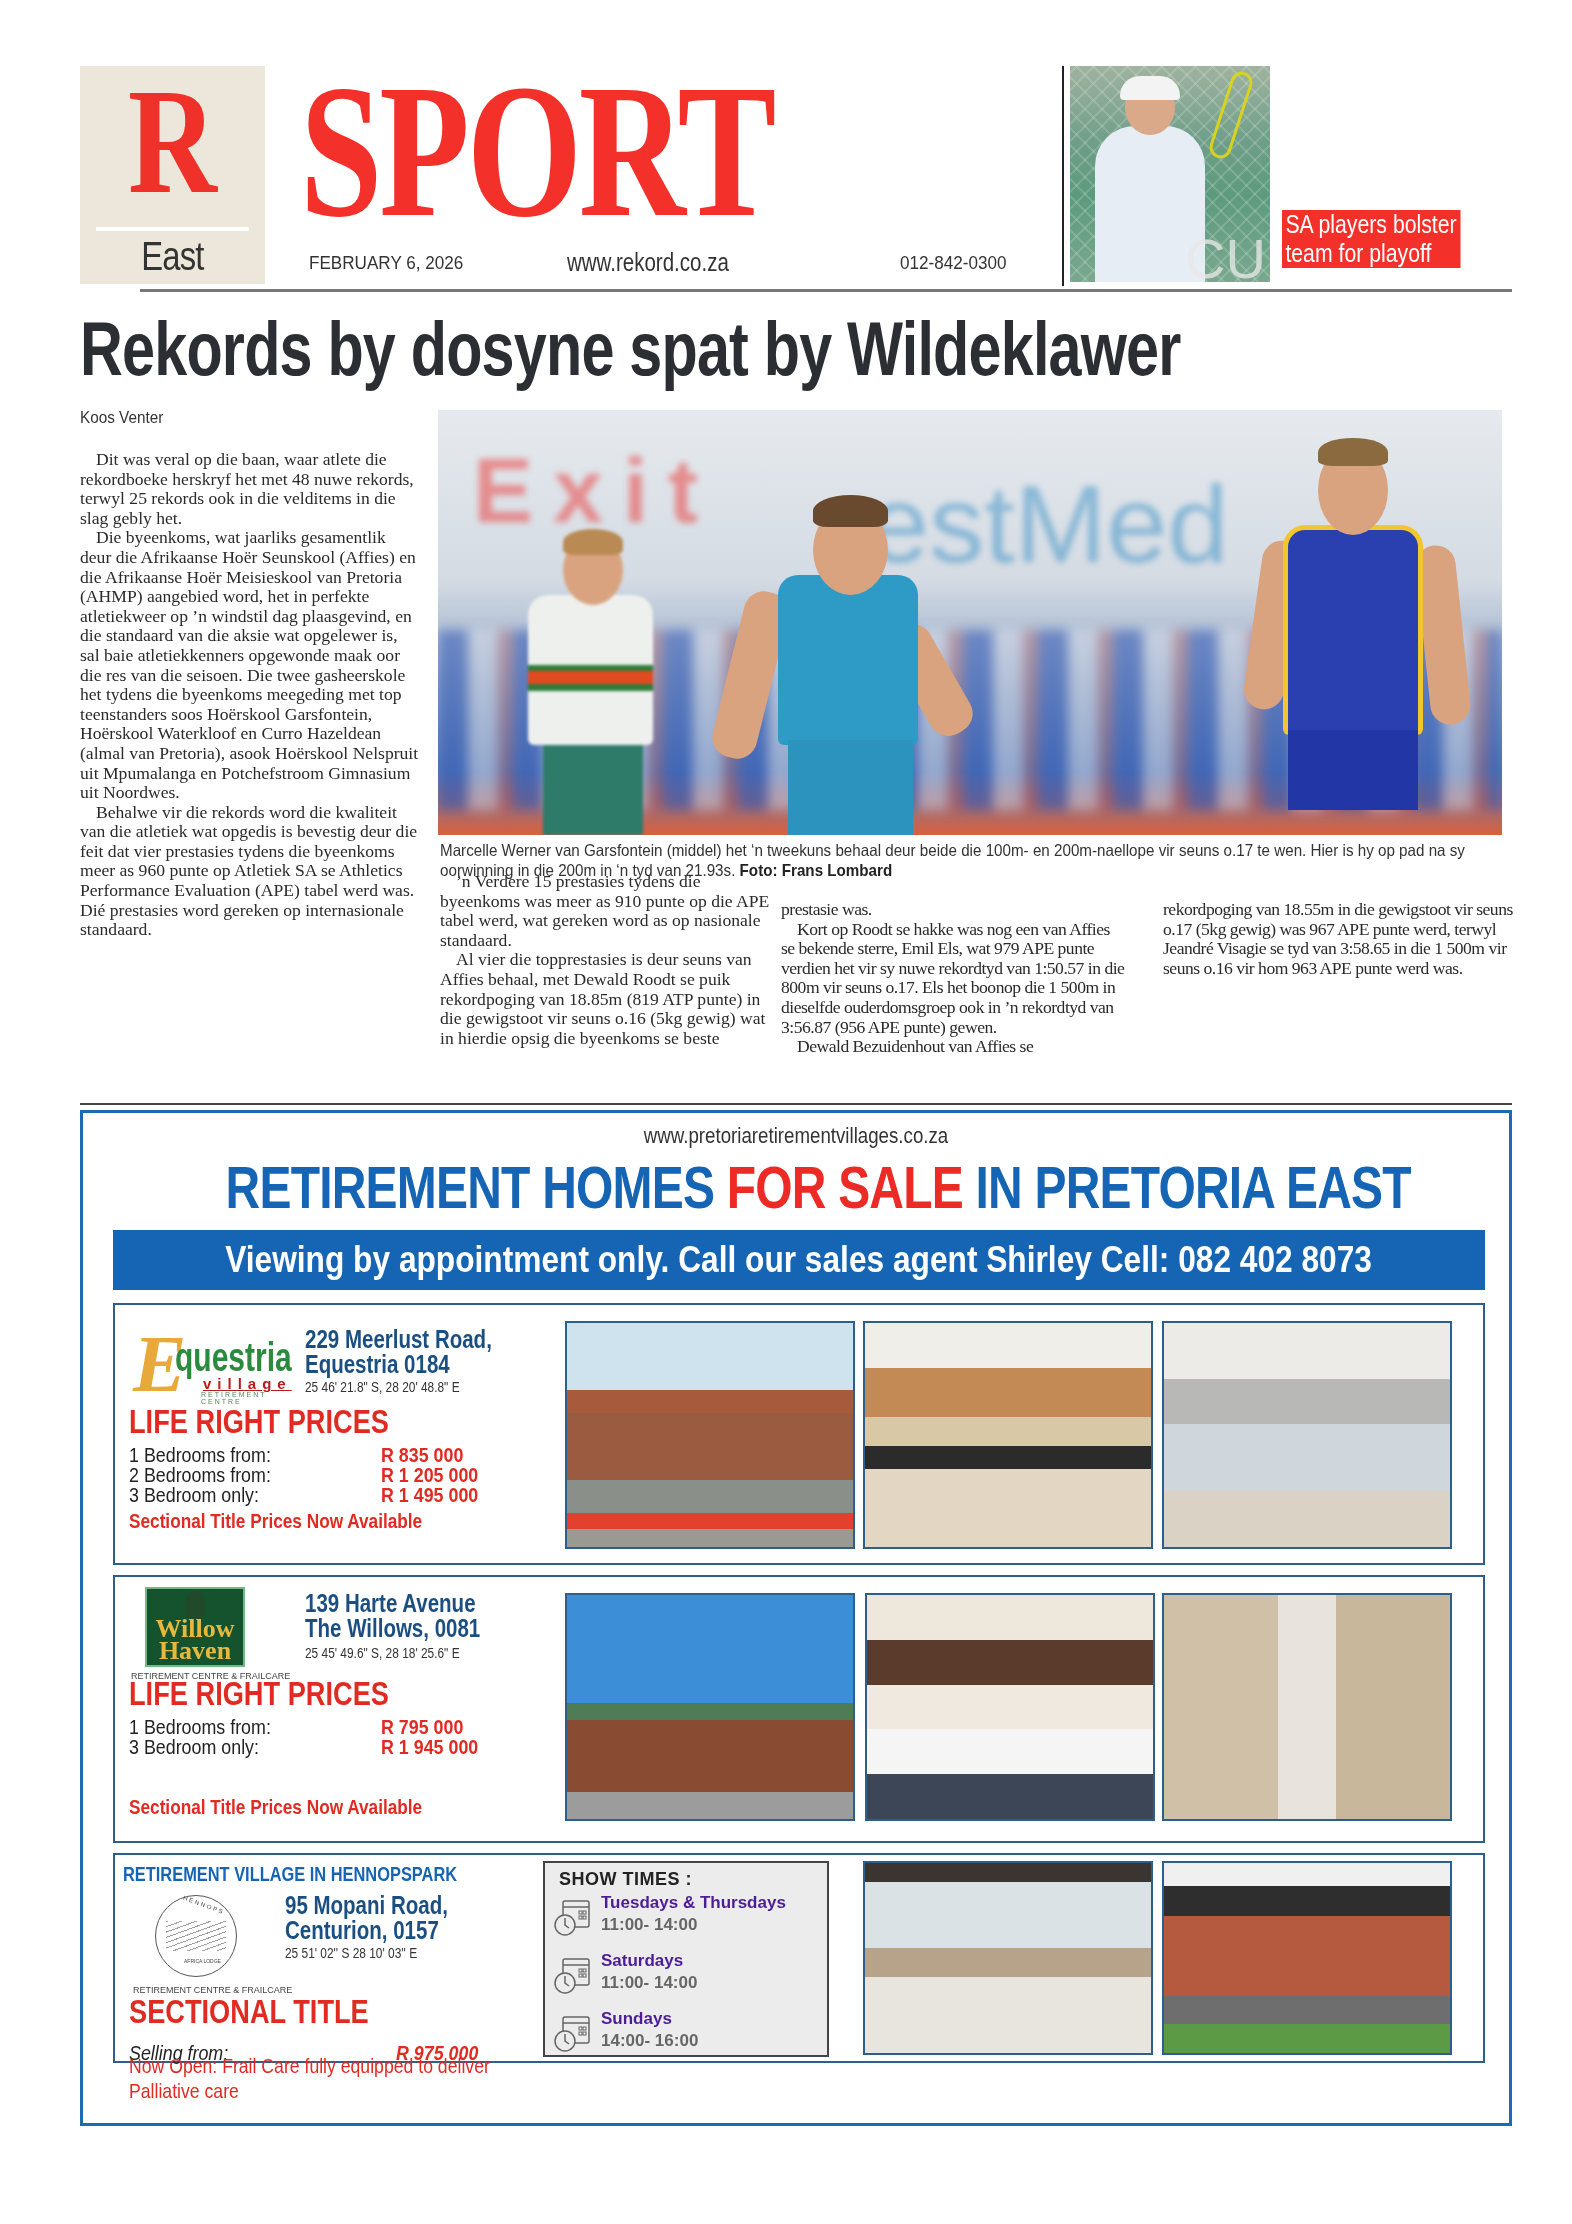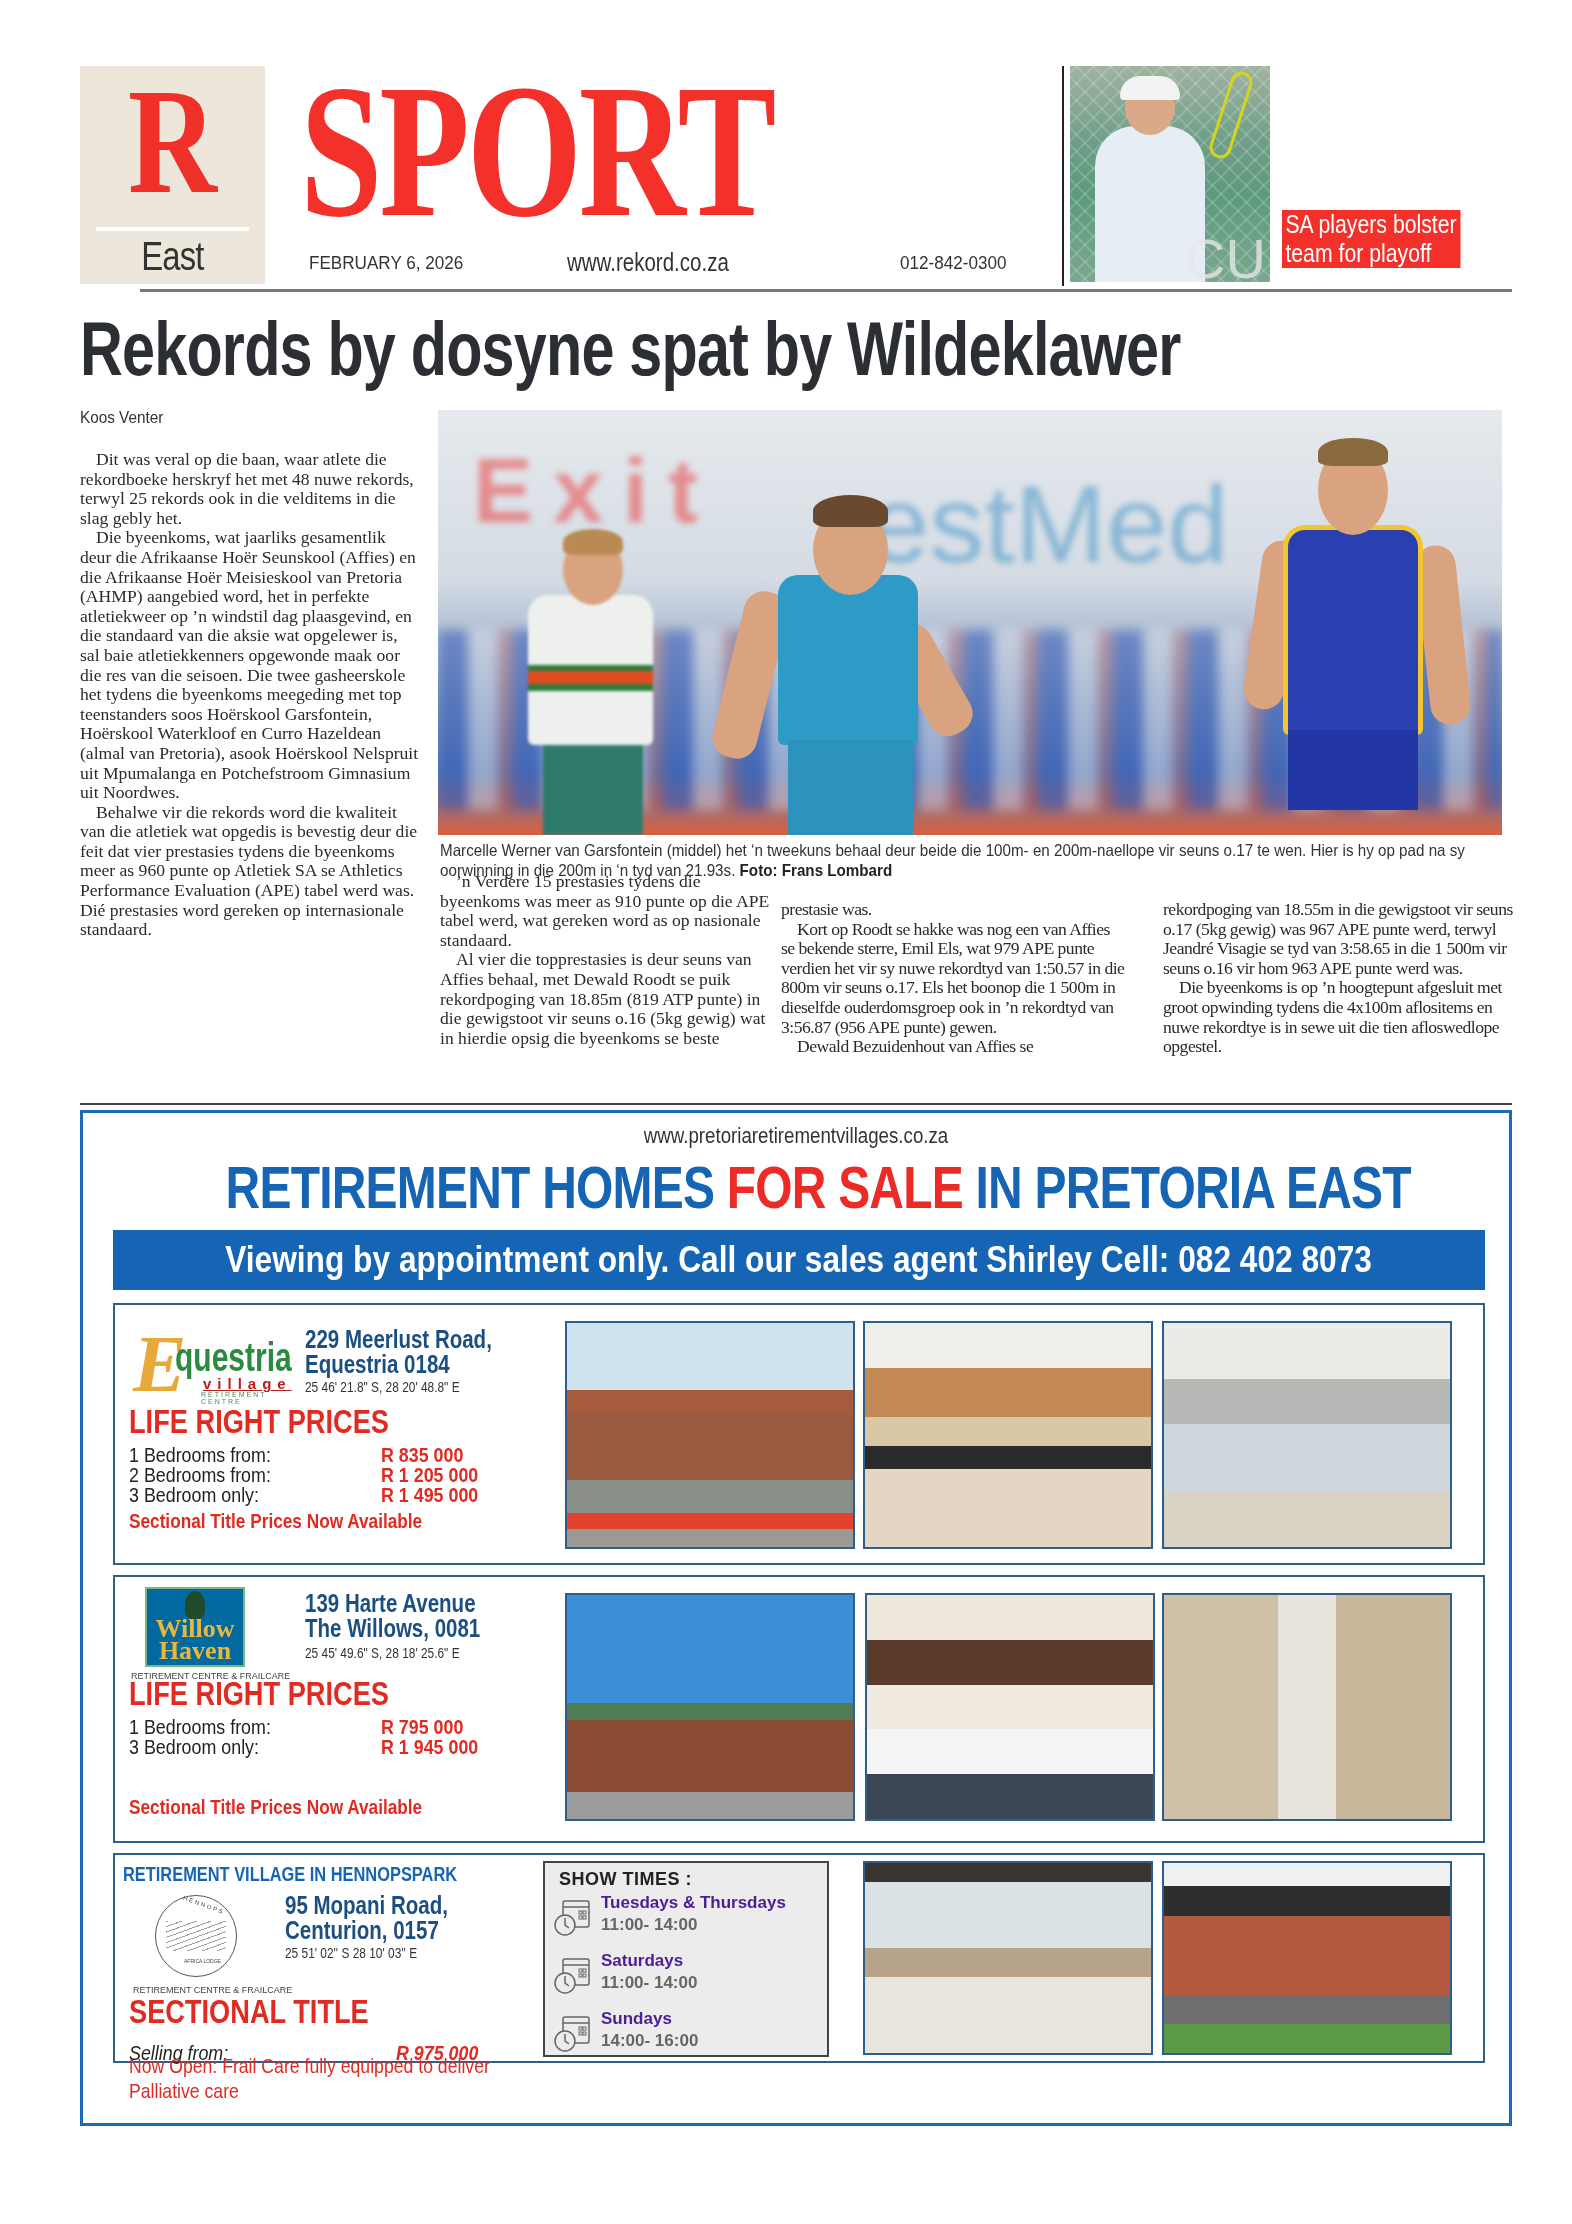--- a/index.html
+++ b/index.html
@@ -93,21 +93,21 @@
   .listing-1 { top: 190px; height: 262px; }
   .listing-2 { top: 462px; height: 268px; }
   .listing-3 { top: 740px; height: 210px; }
 
   .logo-equestria { position: absolute; left: 18px; top: 22px; width: 165px; height: 80px; }
   .logo-equestria .e { position: absolute; left: 0; top: -8px; font-family: "Liberation Serif", serif; font-style: italic; font-size: 80px; font-weight: bold; color: #e7a93a; }
   .logo-equestria .word { position: absolute; left: 42px; top: 8px; font-size: 40px; font-weight: bold; color: #2c8a3e; transform: scaleX(0.75); transform-origin: left top; }
   .logo-equestria .village { position: absolute; left: 70px; top: 48px; font-size: 15px; font-weight: bold; letter-spacing: 6px; color: #b91c1c; text-decoration: underline; }
   .logo-equestria .rc { position: absolute; left: 68px; top: 64px; font-size: 7px; letter-spacing: 2px; color: #4d8a55; }
 
-  .logo-willow { position: absolute; left: 30px; top: 10px; width: 100px; height: 80px; border: 2px solid #74b883; background: #0369a1; padding-left: 48px; }
+  .logo-willow { position: absolute; left: 30px; top: 10px; width: 100px; height: 80px; border: 2px solid #74b883; background: #14532d; padding-left: 48px; }
   .logo-willow .bird { position: absolute; left: 38px; top: 2px; width: 20px; height: 28px; background: #214a2b; border-radius: 50% 50% 30% 30%; }
   .logo-willow .w1, .logo-willow .w2 { position: absolute; left: 0; width: 100%; text-align: center; font-family: "Liberation Serif", serif; font-weight: bold; font-size: 26px; line-height: 24px; color: #e8b83e; }
   .logo-willow .w1 { top: 28px; } .logo-willow .w2 { top: 50px; }
   .willow-rc { position: absolute; left: 16px; top: 94px; font-size: 9px; color: #444; }
 
   .logo-hennops { position: absolute; left: 40px; top: 40px; width: 82px; height: 82px; border: 1px solid #555; border-radius: 50%; }
   .logo-hennops .lines { position: absolute; left: 10px; top: 25px; width: 60px; height: 30px; background: repeating-linear-gradient(160deg, #777 0 1px, transparent 1px 5px); opacity: 0.7; }
   .logo-hennops .t { position: absolute; left: 26px; top: 6px; font-size: 6px; color: #444; letter-spacing: 2px; transform: rotate(20deg); }
   .logo-hennops .b { position: absolute; left: 28px; top: 62px; font-size: 5px; color: #444; }
   .hennops-rc { position: absolute; left: 18px; top: 130px; font-size: 9px; color: #444; }
@@ -236,21 +236,20 @@
   <p>’n Verdere 15 prestasies tydens die byeenkoms was meer as 910 punte op die APE tabel werd, wat gereken word as op nasionale standaard.</p>
   <p>Al vier die topprestasies is deur seuns van Affies behaal, met Dewald Roodt se puik rekordpoging van 18.85m (819 ATP punte) in die gewigstoot vir seuns o.16 (5kg gewig) wat in hierdie opsig die byeenkoms se beste</p>
 </div>
 <div class="col col-3">
   <p class="noindent">prestasie was.</p>
   <p>Kort op Roodt se hakke was nog een van Affies se bekende sterre, Emil Els, wat 979 APE punte verdien het vir sy nuwe rekordtyd van 1:50.57 in die 800m vir seuns o.17. Els het boonop die 1 500m in dieselfde ouderdomsgroep ook in ’n rekordtyd van 3:56.87 (956 APE punte) gewen.</p>
   <p>Dewald Bezuidenhout van Affies se</p>
 </div>
 <div class="col col-4">
   <p class="noindent">rekordpoging van 18.55m in die gewigstoot vir seuns o.17 (5kg gewig) was 967 APE punte werd, terwyl Jeandré Visagie se tyd van 3:58.65 in die 1 500m vir seuns o.16 vir hom 963 APE punte werd was.</p>
-  <p>Die byeenkoms is op ’n hoogtepunt afgesluit met groot opwinding tydens die 4x100m aflositems en nuwe rekordtye is in sewe uit die tien afloswedlope opgestel.</p>
 </div>
 
 <div class="page-rule"></div>
 
 <section class="ad">
   <div class="ad-url">www.pretoriaretirementvillages.co.za</div>
   <div class="ad-title"><span>RETIREMENT HOMES </span><span class="red">FOR SALE</span><span> IN PRETORIA EAST</span></div>
   <div class="ad-viewing"><span>Viewing by appointment only. Call our sales agent Shirley Cell: 082 402 8073</span></div>
 
   <div class="listing listing-1">

